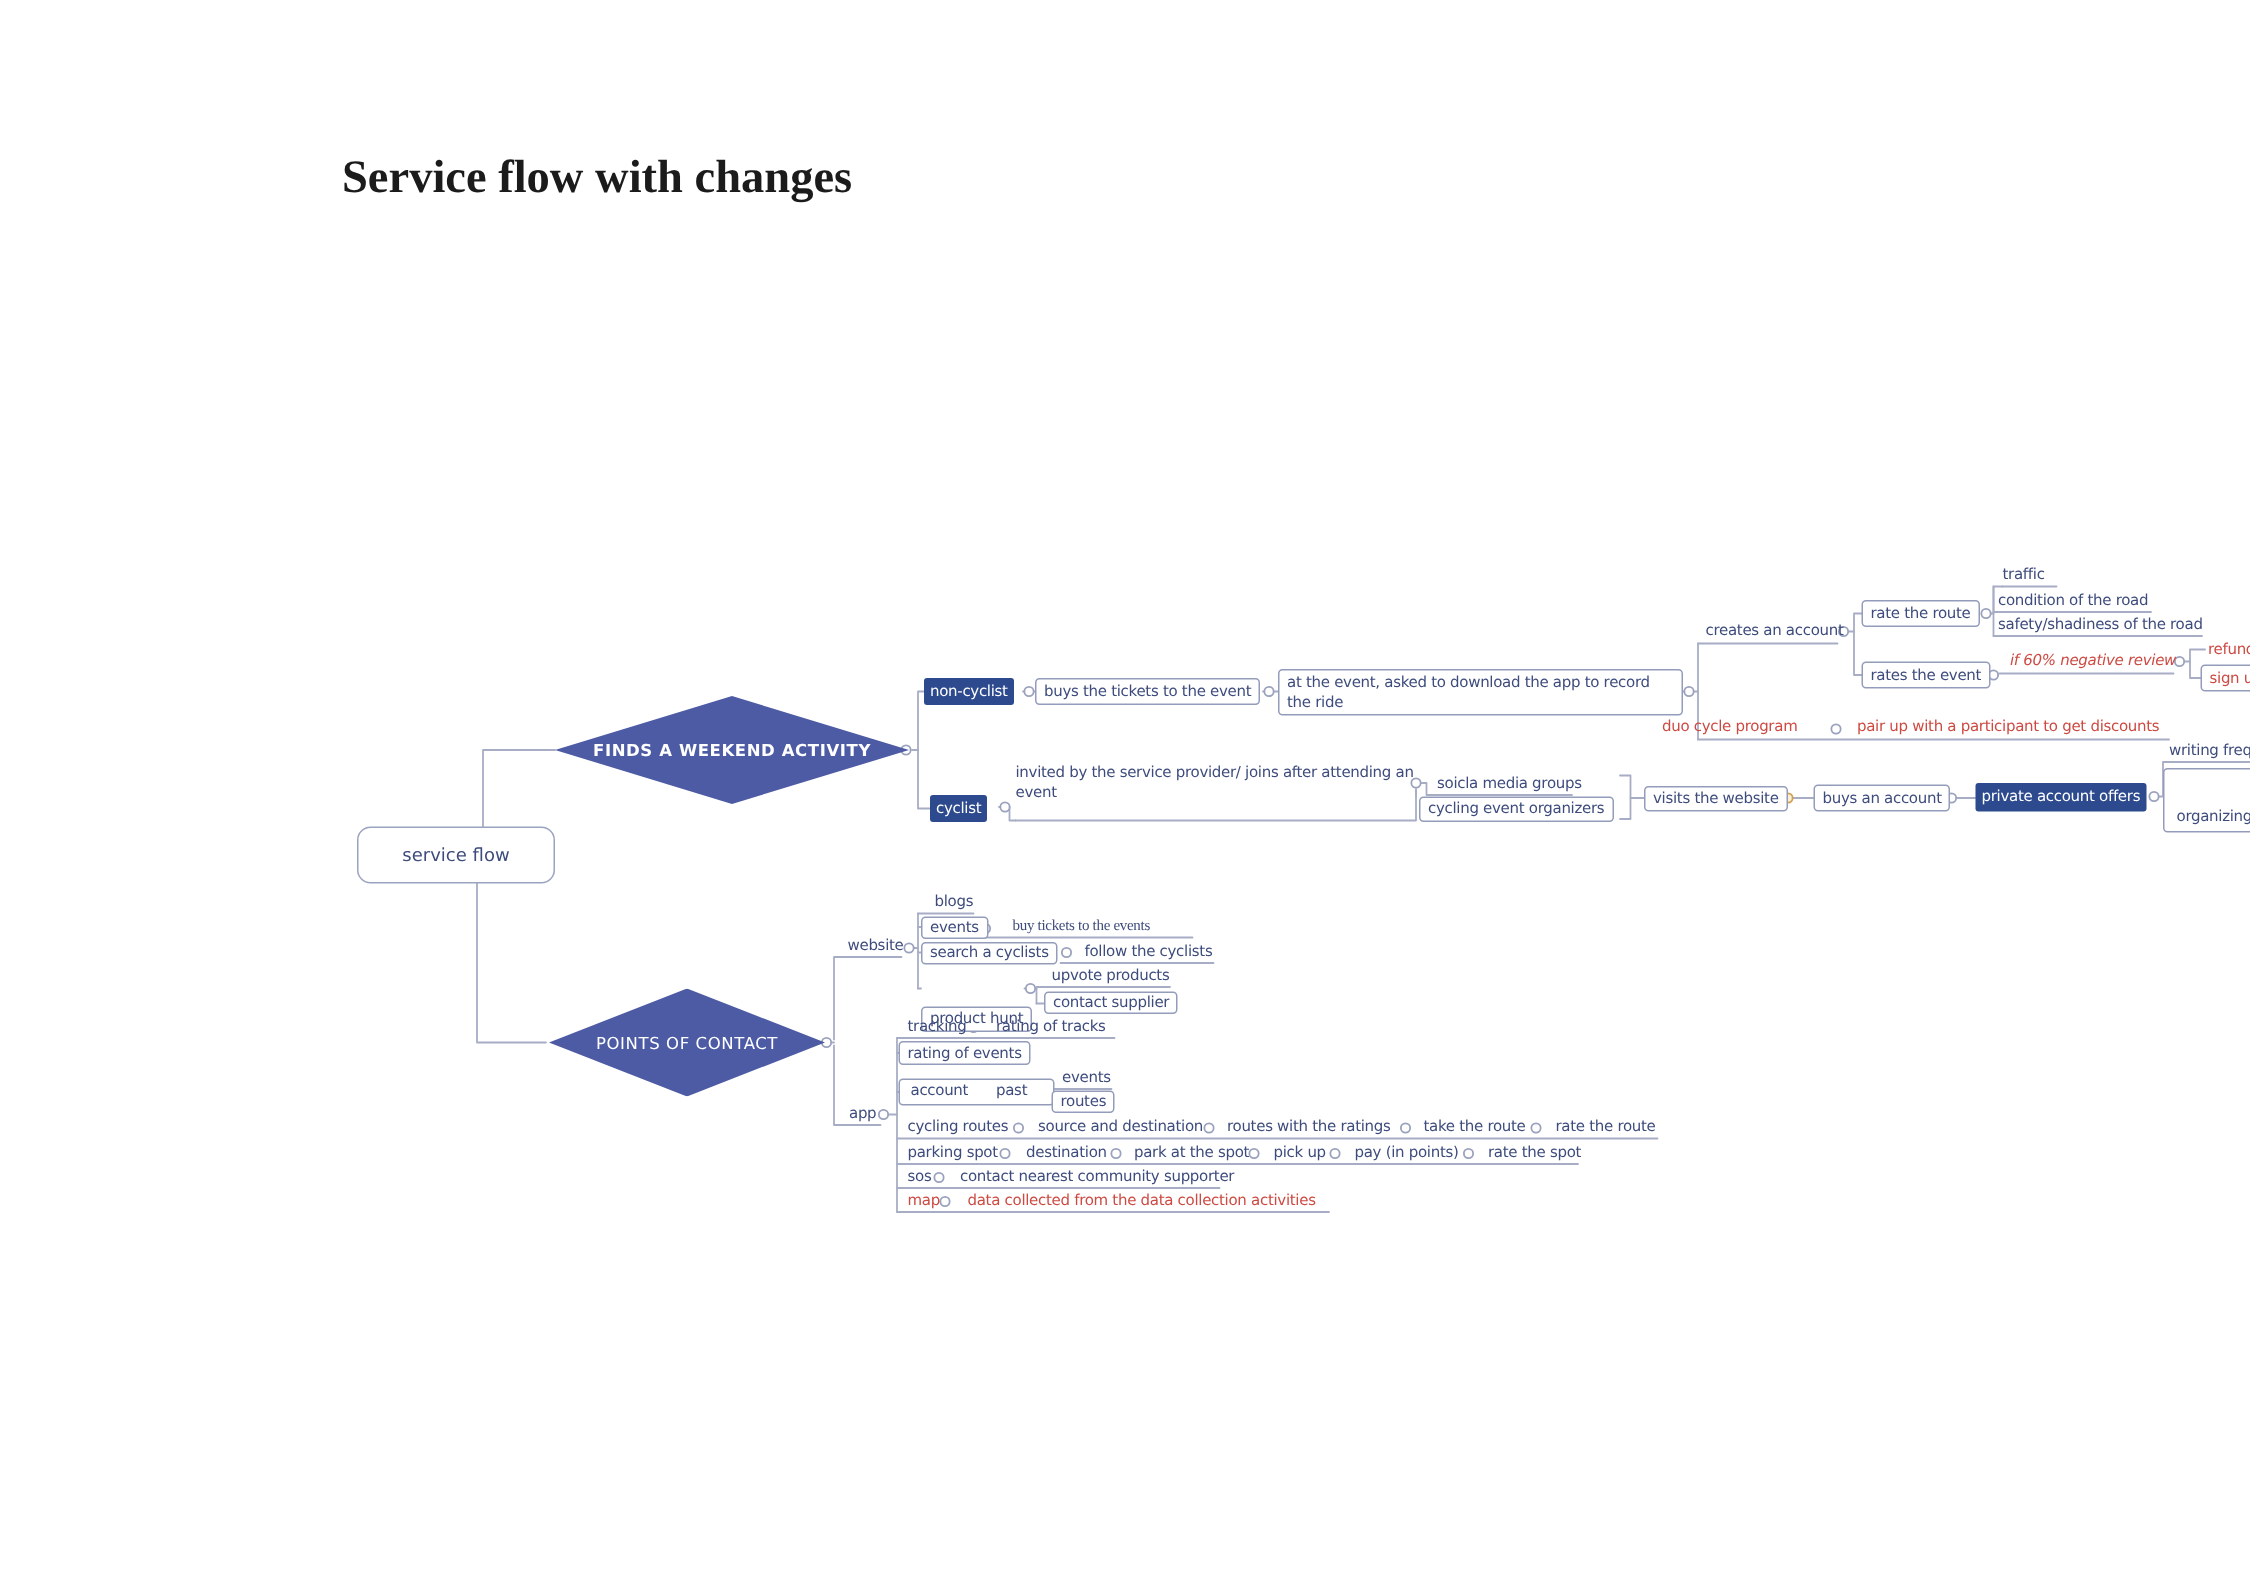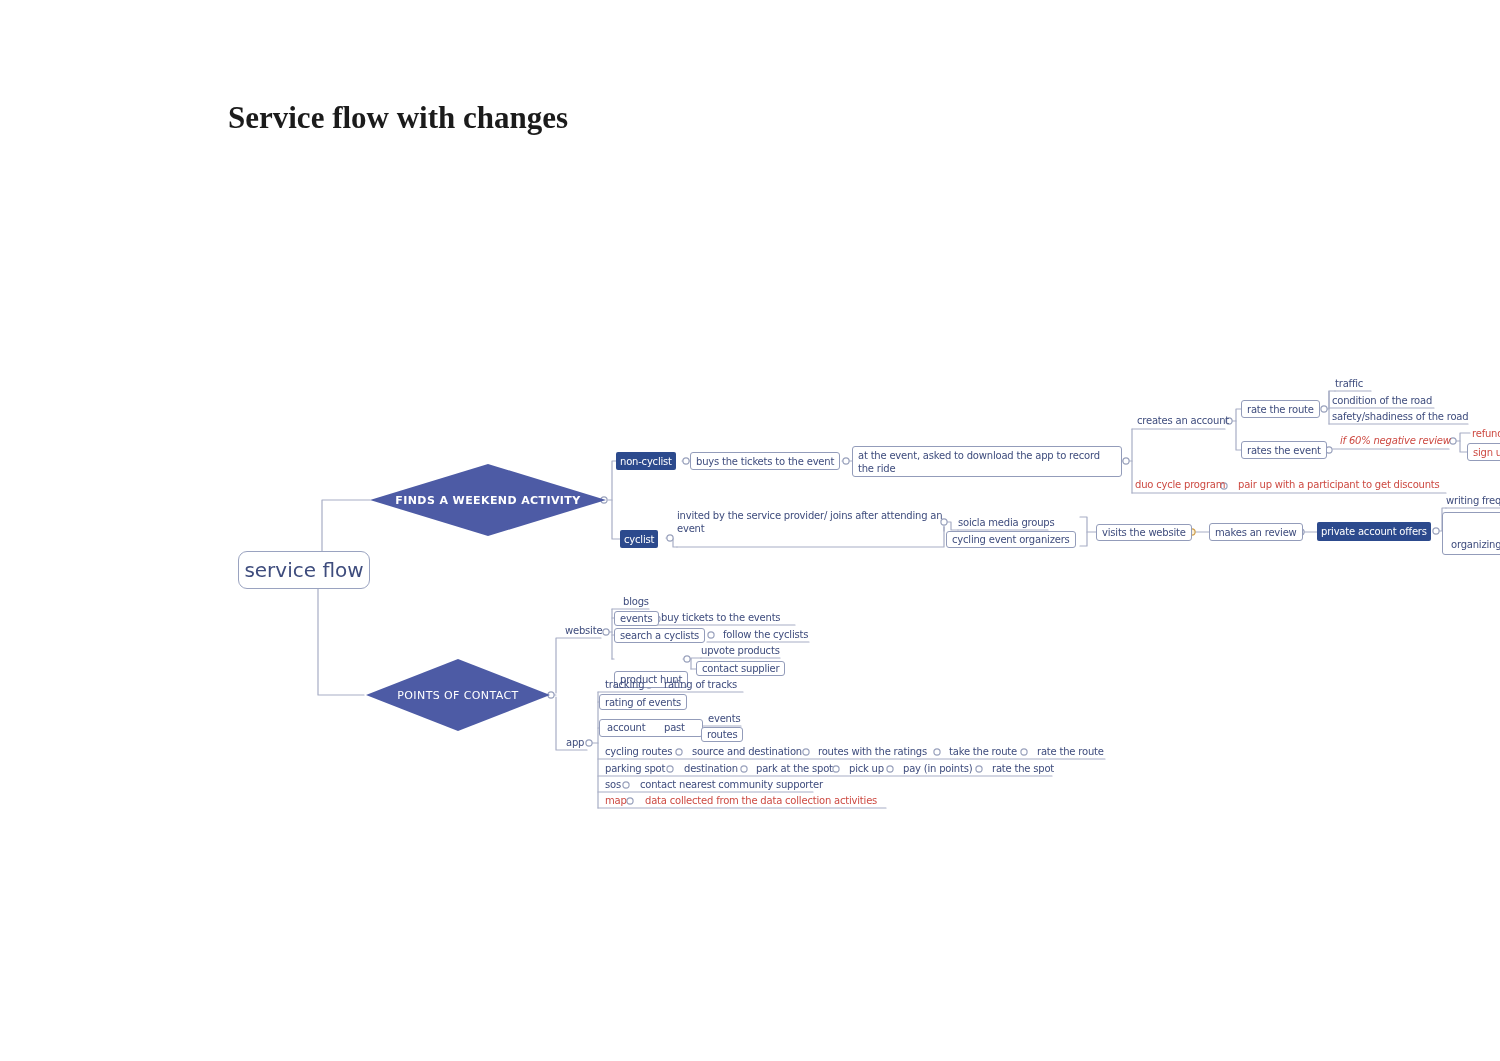--- a/index.html
+++ b/index.html
@@ -14,21 +14,21 @@
   .node.wrap{white-space:normal;}
   .boxed{background:#fff;border:1px solid var(--border);border-radius:3px;padding:1px 5px;
          display:flex;align-items:center;}
   .filled{background:var(--filled);color:#fff;border-radius:2px;padding:1px 4px;
           display:flex;align-items:center;}
   .red{color:var(--red);}
   .diamond{clip-path:polygon(50% 0,100% 50%,50% 100%,0 50%);background:var(--accent);
            color:#fff;display:flex;align-items:center;justify-content:center;
            font-size:11px;letter-spacing:0.4px;text-align:center;}
   .root{border:1.6px solid #9aa3c0;border-radius:9px;background:#fff;
-        display:flex;align-items:center;justify-content:center;font-size:20px;letter-spacing:0;}
+        display:flex;align-items:center;justify-content:center;font-size:12px;letter-spacing:0;}
   .vbottom{display:flex;align-items:flex-end;padding:0 0 3px 8px;}
 </style>
 </head>
 <body>
 
 <div class="canvas">
   <svg id="edges">
       <polyline points="322,551 322,500 370,500" fill="none" stroke="#a7adc5" stroke-width="1.2" stroke-linejoin="round" stroke-linecap="round"></polyline>
       <polyline points="318,589 318,695 364,695" fill="none" stroke="#a7adc5" stroke-width="1.2" stroke-linejoin="round" stroke-linecap="round"></polyline>
       <polyline points="608,500 612,500" fill="none" stroke="#a7adc5" stroke-width="1.2" stroke-linejoin="round" stroke-linecap="round"></polyline>
@@ -132,35 +132,35 @@
       <div class="node boxed wrap" style="left: 852px; top: 446px; width: 270px; height: 31px;">at the event, asked to download the app to record the ride</div>
       <div class="node plain" style="left: 1137px; top: 414px;">creates an account</div>
       <div class="node boxed" style="left: 1241px; top: 400px; height: 18px;">rate the route</div>
       <div class="node plain" style="left: 1335px; top: 377px;">traffic</div>
       <div class="node plain" style="left: 1332px; top: 394px;">condition of the road</div>
       <div class="node plain" style="left: 1332px; top: 410px;">safety/shadiness of the road</div>
       <div class="node boxed" style="left: 1241px; top: 441px; height: 18px;">rates the event</div>
       <div class="node plain red" style="left: 1340px; top: 434px; font-style: italic;">if 60% negative review</div>
       <div class="node plain red" style="left: 1472px; top: 427px;">refund</div>
       <div class="node boxed red" style="left: 1467px; top: 443px; width: 46px; height: 18px;">sign up</div>
-      <div class="node plain red" style="left: 1135px; top: 478px;">duo cycle program</div>
+      <div class="node plain red" style="left: 1108px; top: 478px;">duo cycle program</div>
       <div class="node plain red" style="left: 1238px; top: 478px;">pair up with a participant to get discounts</div>
       <div class="node filled" style="left: 620px; top: 530px; height: 18px;">cyclist</div>
       <div class="node plain wrap" style="left: 677px; top: 509px; width: 272px; height: 30px;">invited by the service provider/ joins after attending an event</div>
       <div class="node plain" style="left: 958px; top: 516px;">soicla media groups</div>
       <div class="node boxed" style="left: 946px; top: 531px; height: 17px;">cycling event organizers</div>
       <div class="node boxed" style="left: 1096px; top: 524px; height: 17px;">visits the website</div>
-      <div class="node boxed" style="left: 1209px; top: 523px; height: 18px;">makes an review</div>
+      <div class="node boxed" style="left: 1209px; top: 523px; height: 18px;">buys an account</div>
       <div class="node filled" style="left: 1317px; top: 522px; height: 19px;">private account offers</div>
       <div class="node plain" style="left: 1446px; top: 494px;">writing frequency</div>
       <div class="node boxed vbottom" style="left: 1442px; top: 512px; width: 120px; height: 43px;">organizing</div>
       <div class="node plain" style="left: 565px; top: 624px;">website</div>
       <div class="node plain" style="left: 623px; top: 595px;">blogs</div>
       <div class="node boxed" style="left: 614px; top: 611px; height: 15px;">events</div>
-      <div class="node plain" style="left: 661px; top: 611px;">buy tickets to the events</div>
+      <div class="node plain" style="left: 675px; top: 611px; font-family: Liberation Serif, serif;">buy tickets to the events</div>
       <div class="node boxed" style="left: 614px; top: 628px; height: 15px;">search a cyclists</div>
       <div class="node plain" style="left: 723px; top: 628px;">follow the cyclists</div>
       <div class="node boxed" style="left: 614px; top: 651px; height: 17px; margin-top: 20px;">product hunt</div>
       <div class="node plain" style="left: 701px; top: 644px;">upvote products</div>
       <div class="node boxed" style="left: 696px; top: 661px; height: 15px;">contact supplier</div>
       <div class="node plain" style="left: 566px; top: 736px;">app</div>
       <div class="node plain" style="left: 605px; top: 678px;">tracking</div>
       <div class="node plain" style="left: 664px; top: 678px;">rating of tracks</div>
       <div class="node boxed" style="left: 599px; top: 694px; height: 16px;">rating of events</div>
       <div class="node boxed" style="left: 599px; top: 719px; width: 104px; height: 18px;"></div>

